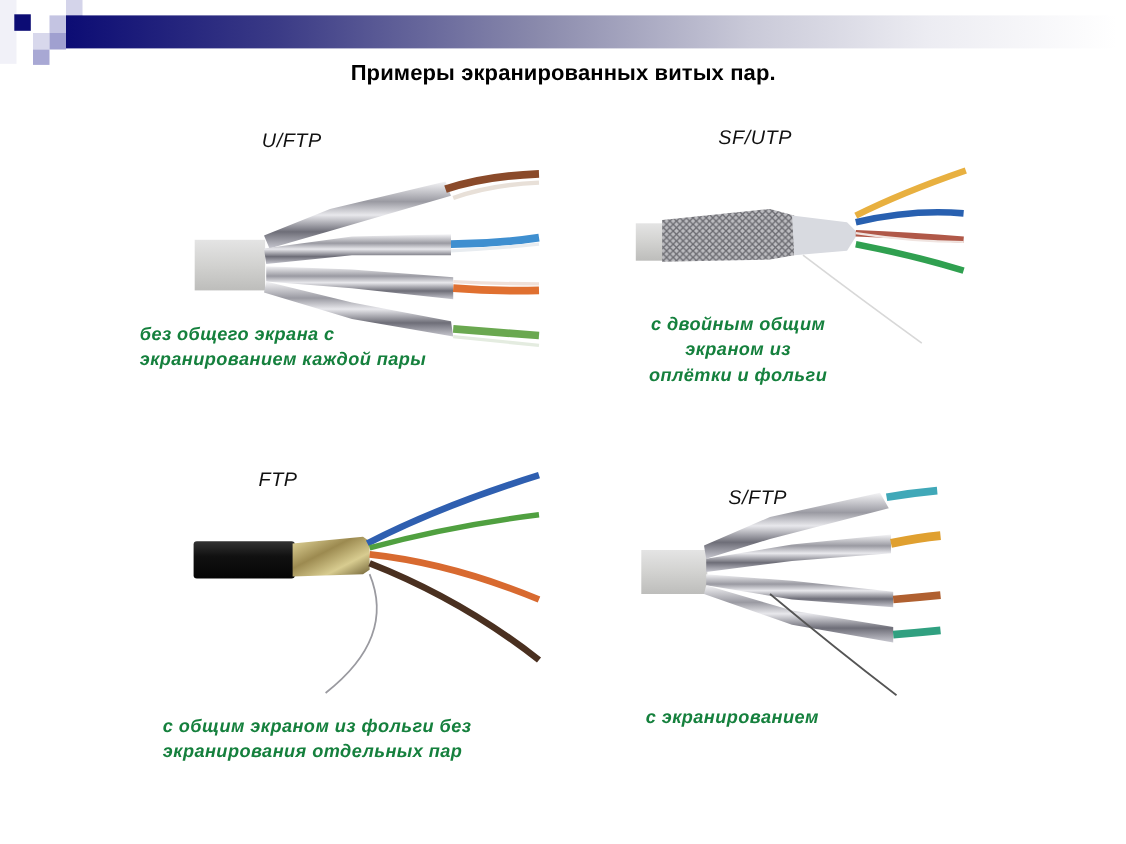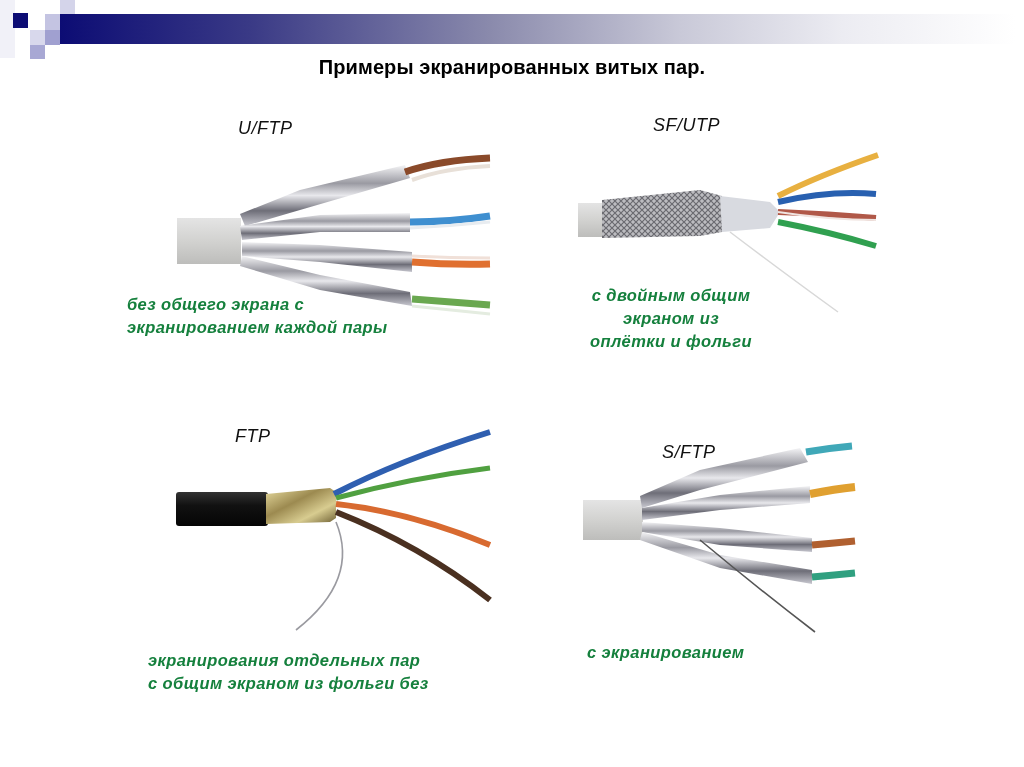--- a/index.html
+++ b/index.html
@@ -128,19 +128,19 @@
   <span>экранированием каждой пары</span>
 </div>
 
 <div class="desc" style="left:590px;top:284px;text-align:center;">
   <span>с двойным общим</span>
   <span>экраном из</span>
   <span>оплётки и фольги</span>
 </div>
 
 <div class="desc" style="left:148px;top:649px;">
+  <span>с общим экраном из фольги без</span>
   <span>экранирования отдельных пар</span>
-  <span>с общим экраном из фольги без</span>
 </div>
 
 <div class="desc" style="left:587px;top:641px;">
   <span>с экранированием</span>
 </div>
 
 </body></html>

